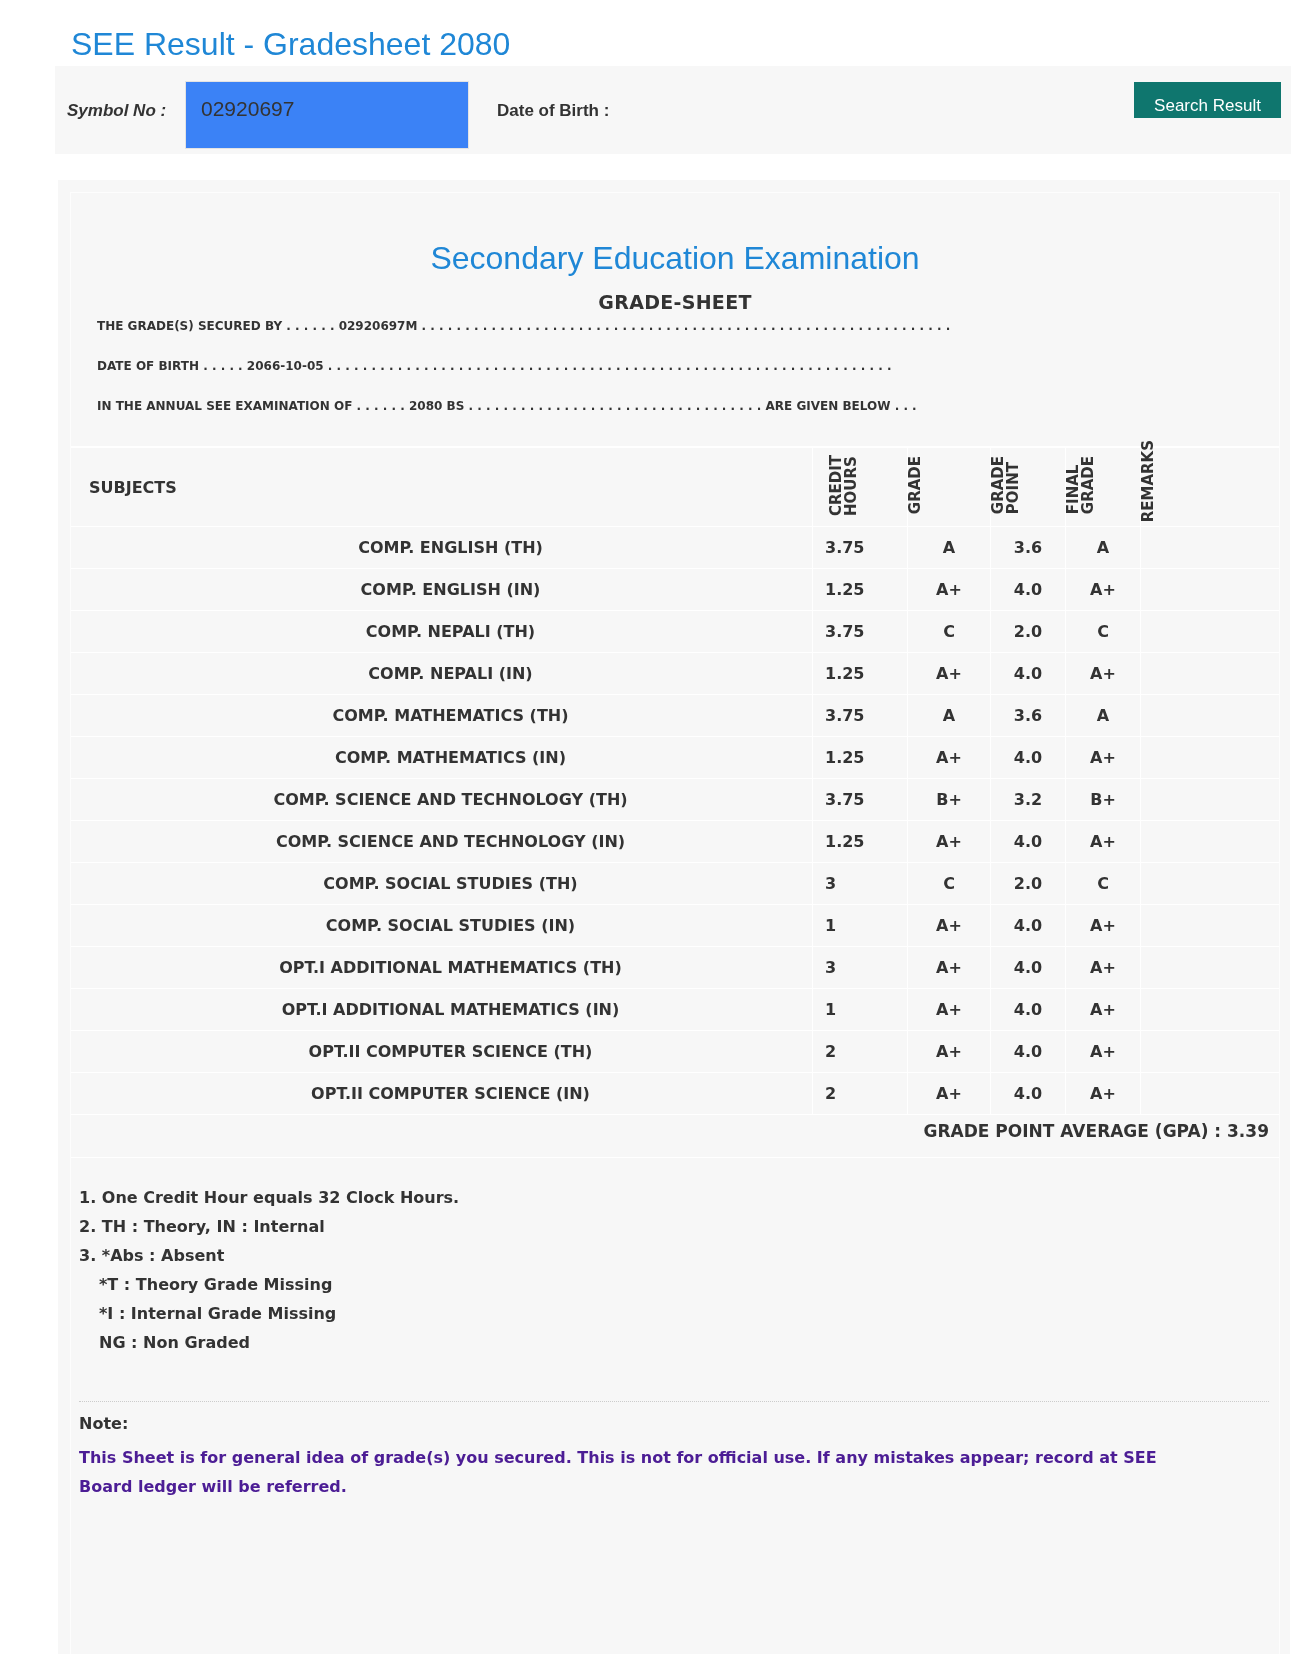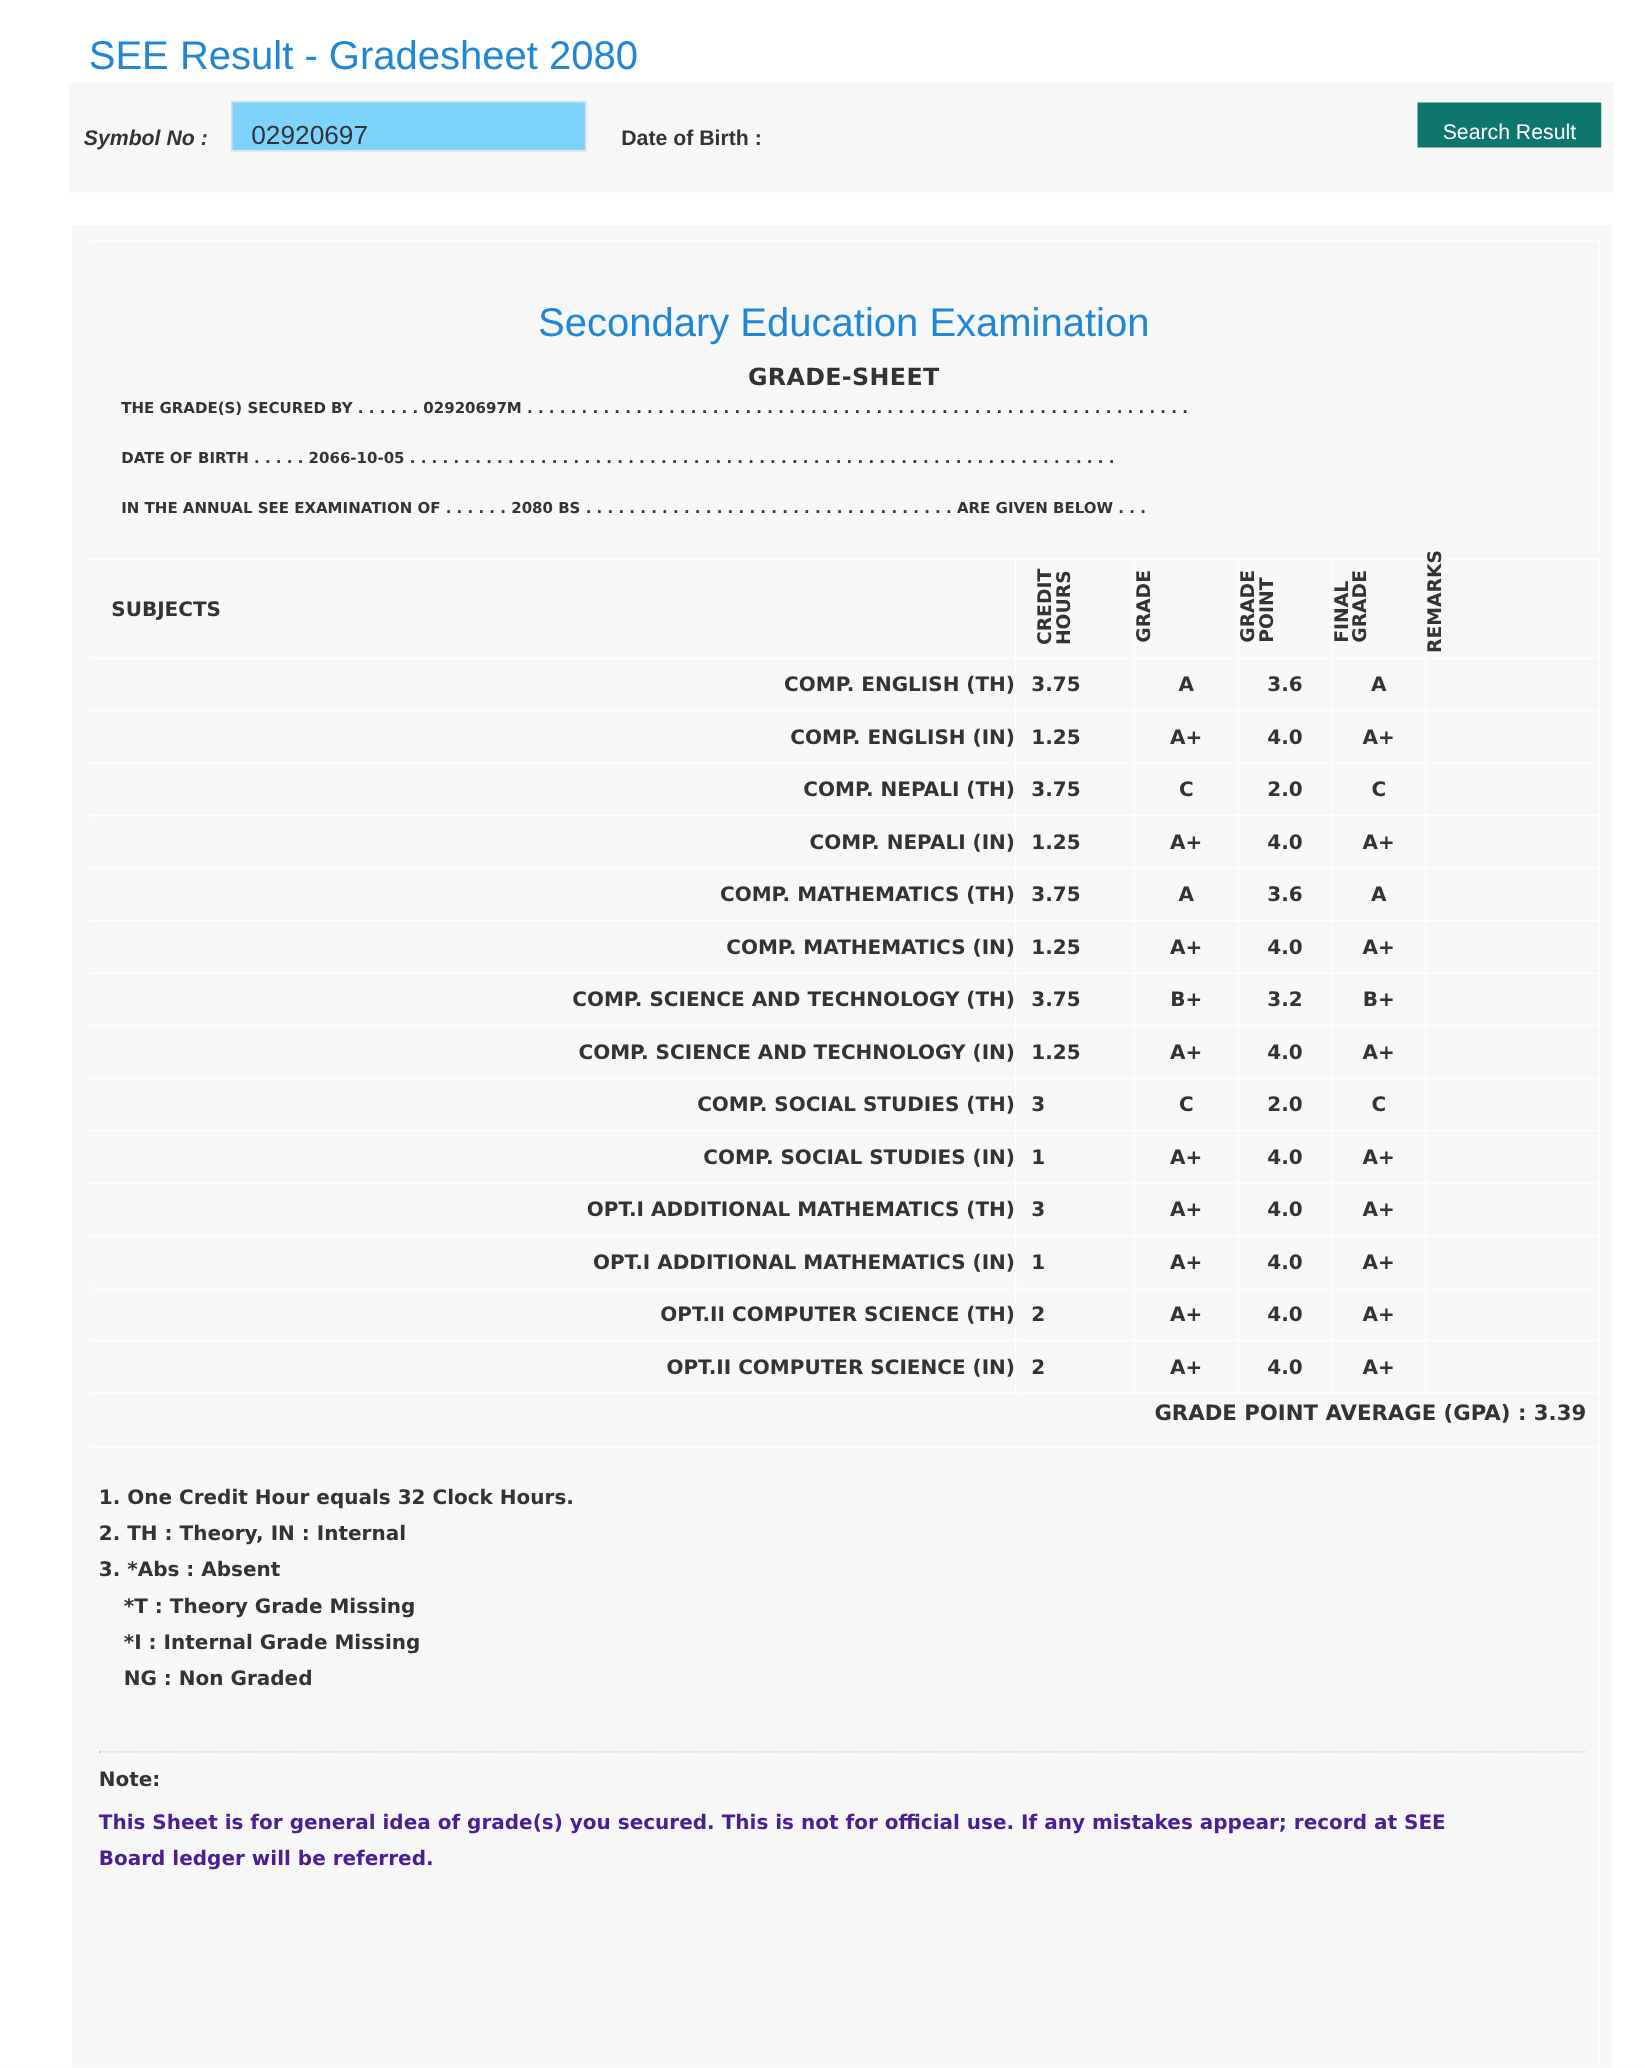--- a/index.html
+++ b/index.html
@@ -2,35 +2,35 @@
 <html><head>
 <meta charset="utf-8">
 <style>
   html, body { margin:0; padding:0; background:#ffffff; }
   body { width:1316px; height:1654px; position:relative; overflow:hidden;
          font-family:"DejaVu Sans", sans-serif; color:#333; }
   .page-title { position:absolute; left:55px; top:10px; margin:16px;
     font-family:"Liberation Sans", sans-serif; font-weight:normal; font-size:32px; color:#1f87d6; }
   .search-bar { position:absolute; left:55px; top:66px; width:1236px; height:88px; background:#f7f7f7; }
   .lbl { position:absolute; top:35px; font-family:"Liberation Sans", sans-serif; font-weight:bold; font-size:17px; color:#333; }
-  .inp { position:absolute; top:15px; height:40px; border:1px solid #e3e3e3; background:#7dd3fc;
+  .inp { position:absolute; top:15px; height:68px; border:1px solid #e3e3e3; background:#3b82f6;
     font-family:"Liberation Sans", sans-serif; font-size:21px; color:#333; padding:0 15px; box-sizing:border-box;
     line-height:54px; }
   .btn { position:absolute; left:1079px; top:16px; width:147px; height:36px; background:#0f766e; color:#fff;
     border:none; font-family:"Liberation Sans", sans-serif; font-size:17px; text-align:center; line-height:46px; cursor:pointer; }
   .outer { position:absolute; left:58px; top:180px; width:1232px; height:1474px; background:#f7f7f7; }
   .inner { position:absolute; left:12px; top:12px; width:1208px; height:1462px; border:1px solid #fdfdfd; background:#f7f7f7; }
   .exam-title { position:absolute; left:0; width:100%; top:47px; text-align:center;
     font-family:"Liberation Sans", sans-serif; font-size:32px; color:#1f87d6; }
   .sheet-title { position:absolute; left:0; width:100%; top:98px; text-align:center; font-size:19px; font-weight:bold; color:#333; letter-spacing:0.3px;}
   .info { position:absolute; left:26px; font-size:12px; font-weight:bold; color:#333; white-space:nowrap; }
   table.grades { position:absolute; left:0; top:280px; width:1208px; border-collapse:collapse; }
   table.grades td, table.grades th { border-top:1px solid #fff; border-bottom:1px solid #fff; height:41px; padding:0; font-size:16px; font-weight:bold; color:#333; }
   table.grades th { height:62px; text-align:left; }
-  .col-subj { padding-left:18px !important; width:723px; text-align:right; }
+  .col-subj { padding-left:18px !important; width:723px; text-align:center; }
   .col-cr { width:78px; border-left:1px solid #fff; padding-left:12px !important; text-align:left; }
   .col-gr { width:82px; border-left:1px solid #fff; text-align:center; }
   .col-gp { width:74px; border-left:1px solid #fff; text-align:center; }
   .col-fg { width:74px; border-left:1px solid #fff; text-align:center; }
   .col-rm { border-left:1px solid #fff; text-align:center; }
   .vert { writing-mode:vertical-rl; transform:rotate(180deg); display:inline-block; text-align:left; line-height:1.0; font-size:15px; white-space:pre-line; }
   .gpa { position:absolute; right:10px; top:928px; font-size:17px; font-weight:bold; color:#333; }
   .legend { position:absolute; left:8px; top:990px; font-size:16px; color:#333; line-height:29px; }
   .legend div { font-weight:bold; }
   .legend .indent { padding-left:20px; }

